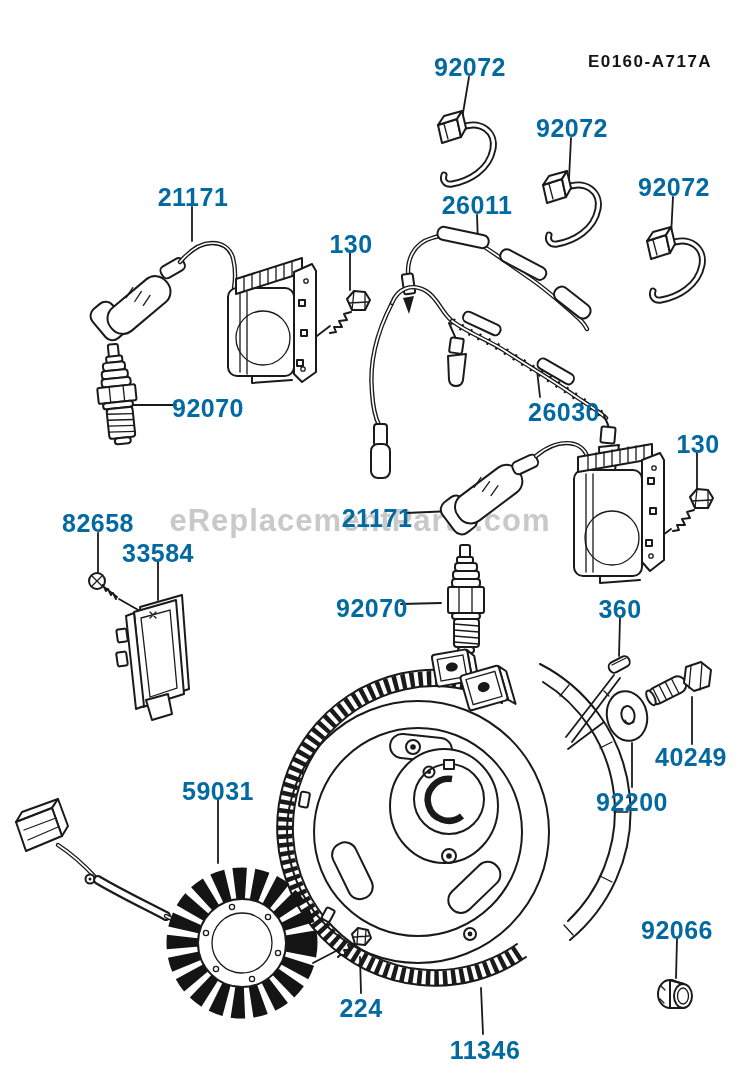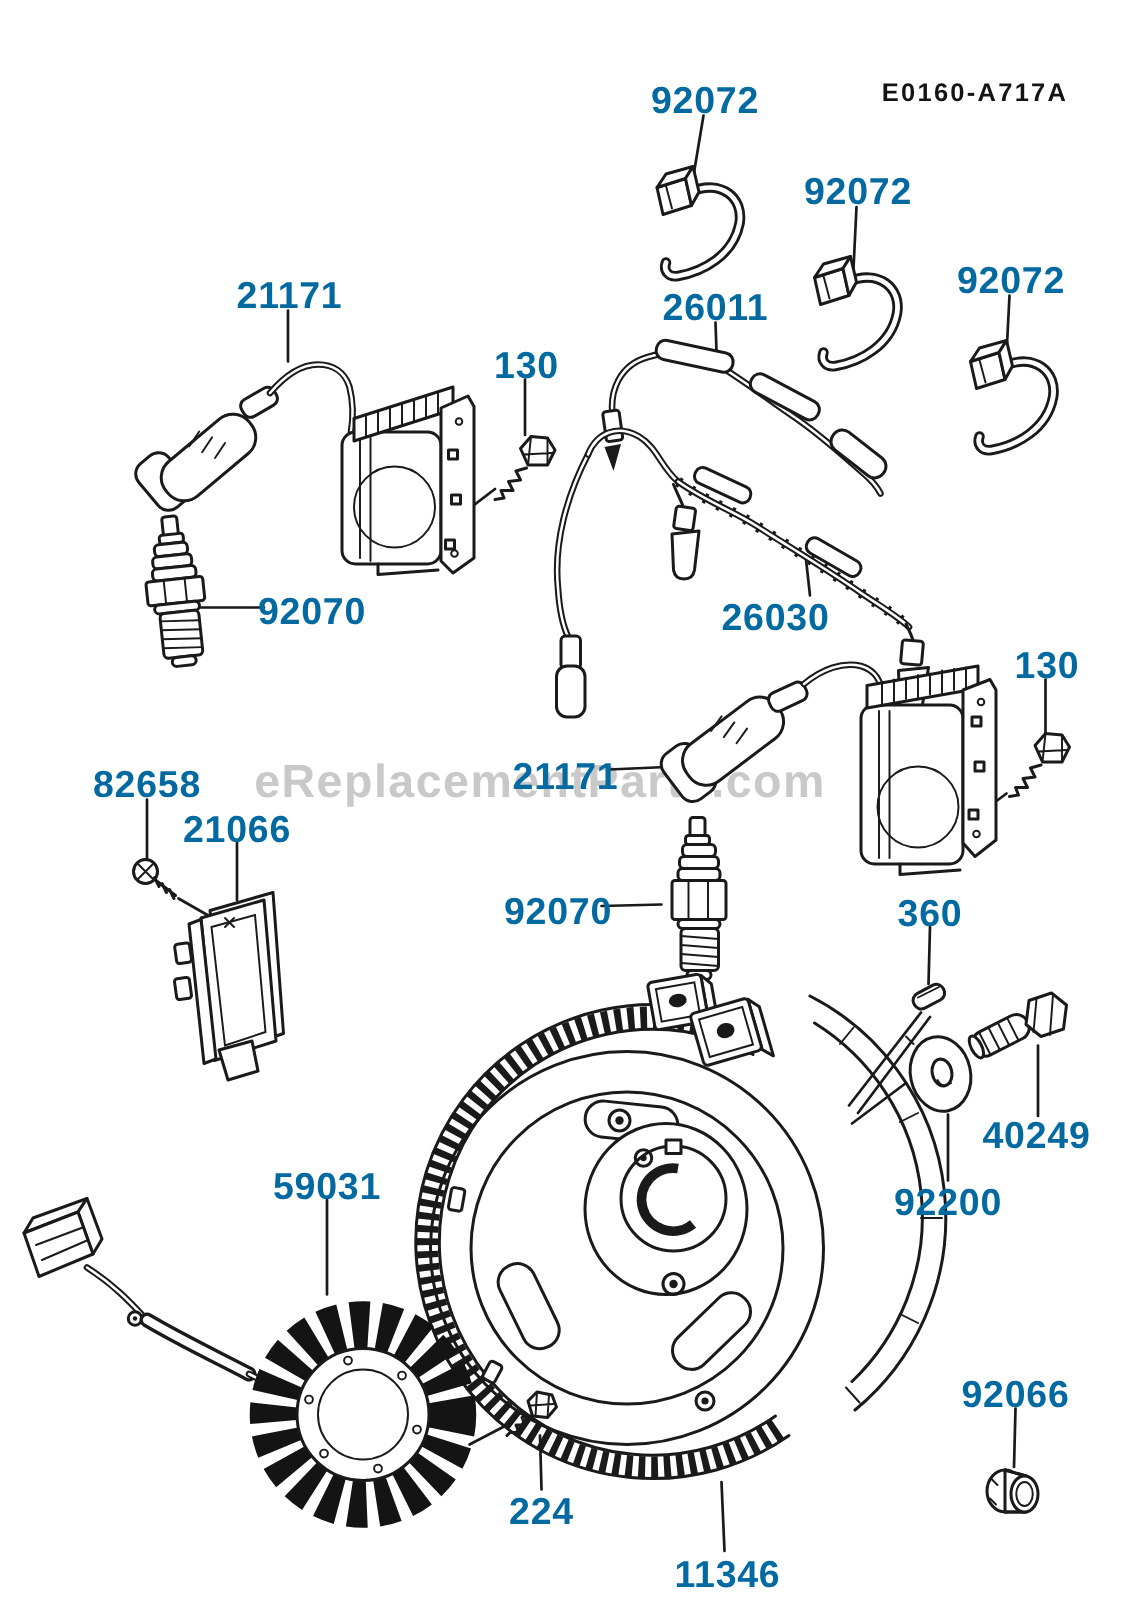--- a/index.html
+++ b/index.html
@@ -317,26 +317,26 @@
   </svg>
 
   <div class="ttl">E0160-A717A</div>
 
   <span class="lbl" style="left:470px;top:53px">92072</span>
   <span class="lbl" style="left:572px;top:114px">92072</span>
   <span class="lbl" style="left:674px;top:173px">92072</span>
   <span class="lbl" style="left:193px;top:183px">21171</span>
   <span class="lbl" style="left:351px;top:230px">130</span>
   <span class="lbl" style="left:477px;top:191px">26011</span>
-  <span class="lbl" style="left:517px;top:398px">26030</span>
+  <span class="lbl" style="left:564px;top:398px">26030</span>
   <span class="lbl" style="left:208px;top:394px">92070</span>
   <span class="lbl" style="left:698px;top:430px">130</span>
   <span class="lbl" style="left:377px;top:504px">21171</span>
   <span class="lbl" style="left:98px;top:509px">82658</span>
-  <span class="lbl" style="left:158px;top:539px">21066</span>
+  <span class="lbl" style="left:158px;top:539px">33584</span>
   <span class="lbl" style="left:372px;top:594px">92070</span>
   <span class="lbl" style="left:620px;top:595px">360</span>
   <span class="lbl" style="left:691px;top:743px">40249</span>
   <span class="lbl" style="left:632px;top:788px">92200</span>
   <span class="lbl" style="left:218px;top:777px">59031</span>
   <span class="lbl" style="left:677px;top:916px">92066</span>
   <span class="lbl" style="left:361px;top:994px">224</span>
   <span class="lbl" style="left:485px;top:1036px">11346</span>
 </div>
 

